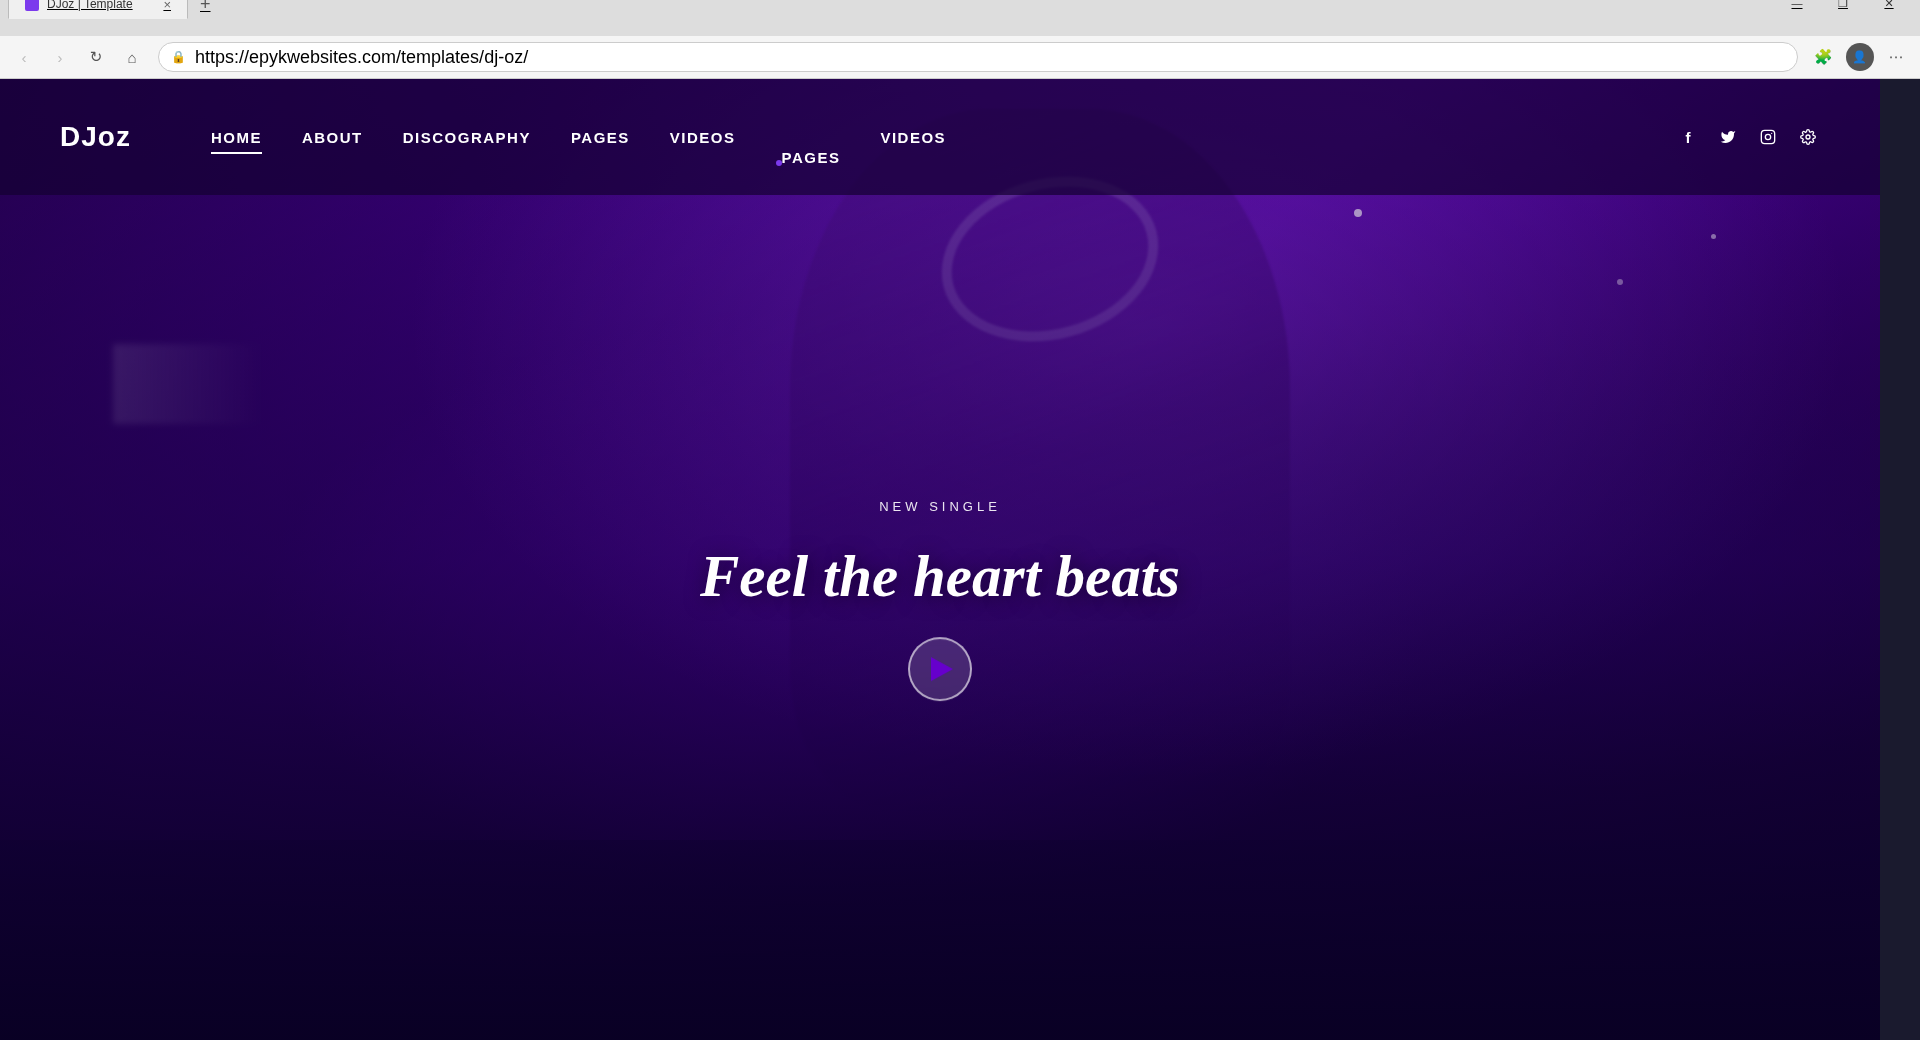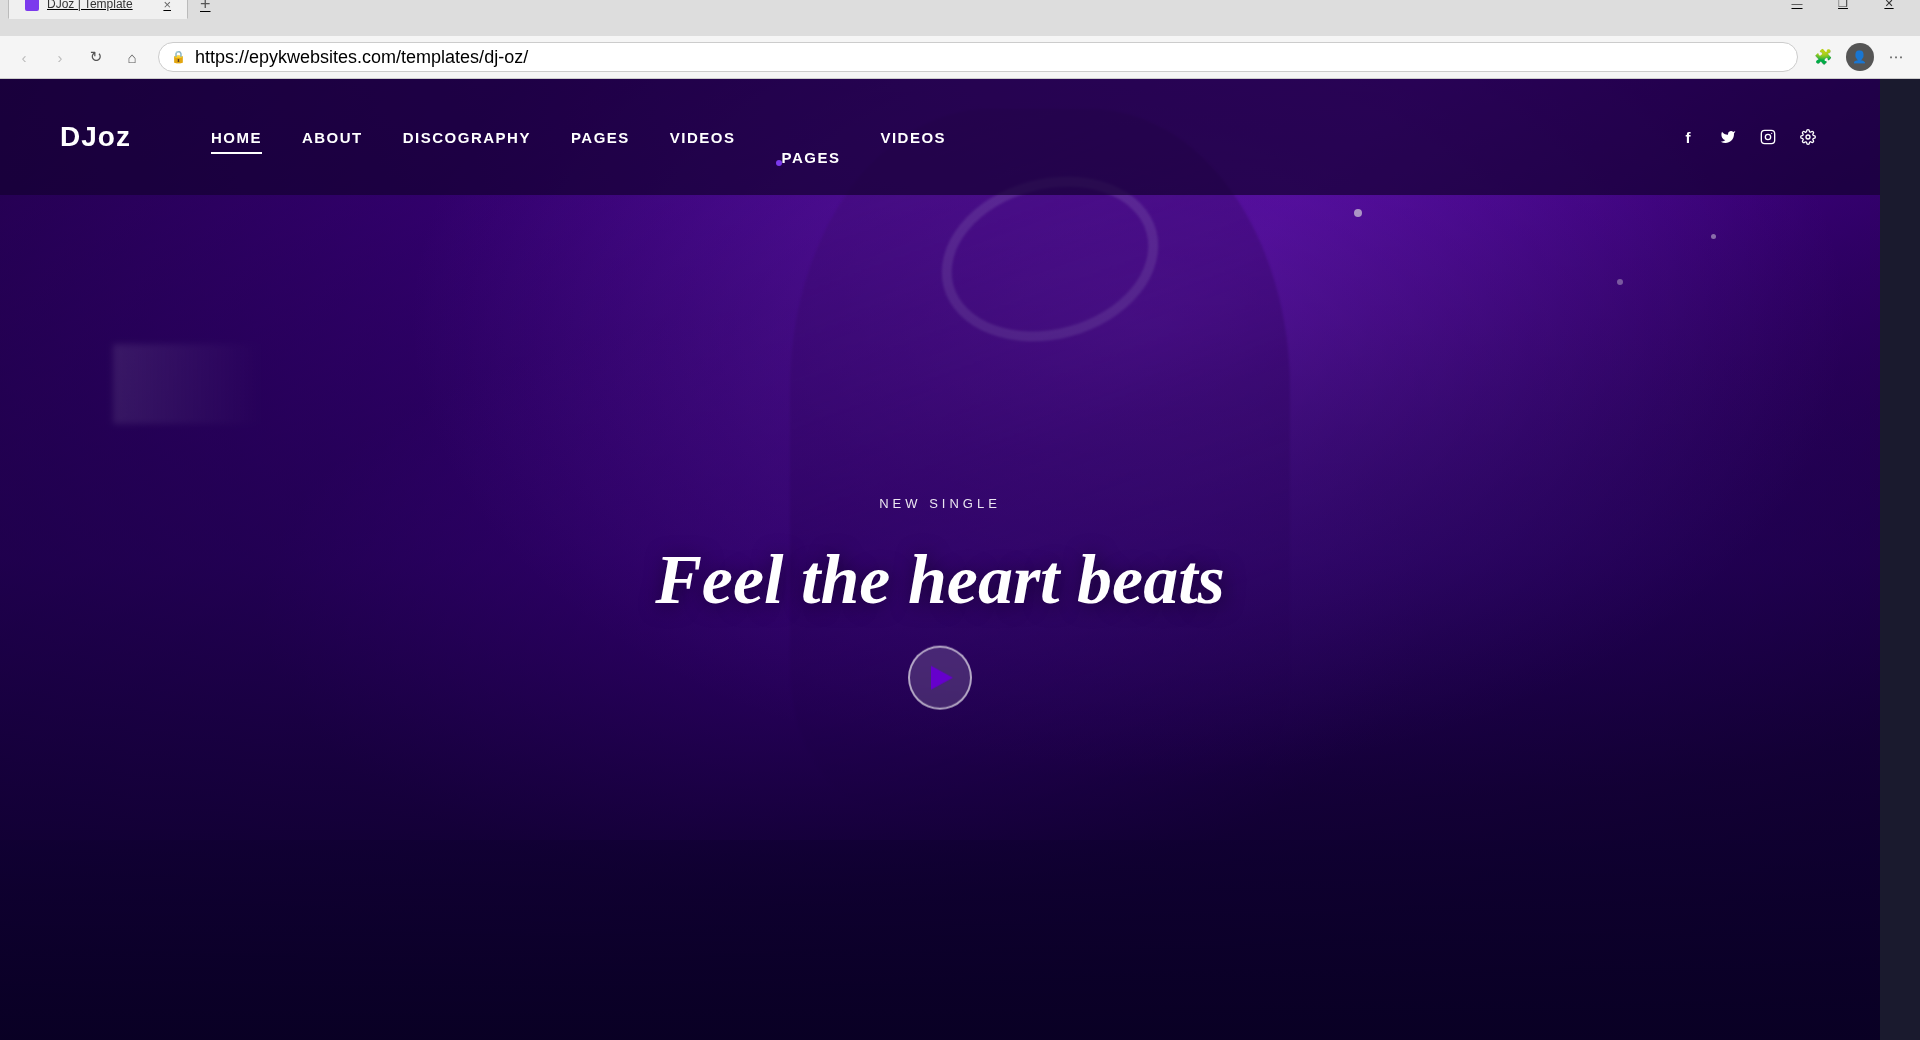--- a/index.html
+++ b/index.html
@@ -467,20 +467,20 @@
               <circle cx="12" cy="12" r="3"></circle>
               <path d="M19.4 15a1.65 1.65 0 00.33 1.82l.06.06a2 2 0 010 2.83 2 2 0 01-2.83 0l-.06-.06a1.65 1.65 0 00-1.82-.33 1.65 1.65 0 00-1 1.51V21a2 2 0 01-4 0v-.09A1.65 1.65 0 009 19.4a1.65 1.65 0 00-1.82.33l-.06.06a2 2 0 01-2.83-2.83l.06-.06A1.65 1.65 0 004.68 15a1.65 1.65 0 00-1.51-1H3a2 2 0 010-4h.09A1.65 1.65 0 004.6 9a1.65 1.65 0 00-.33-1.82l-.06-.06a2 2 0 012.83-2.83l.06.06A1.65 1.65 0 009 4.68a1.65 1.65 0 001-1.51V3a2 2 0 014 0v.09a1.65 1.65 0 001 1.51 1.65 1.65 0 001.82-.33l.06-.06a2 2 0 012.83 2.83l-.06.06A1.65 1.65 0 0019.4 9a1.65 1.65 0 001.51 1H21a2 2 0 010 4h-.09a1.65 1.65 0 00-1.51 1z"></path>
             </svg>
           </span>
         </div>
       </nav>
 
       <div class="hero-content">
         <p class="hero-subtitle">NEW SINGLE</p>
         <h1 class="hero-title" style="font-family: 'Georgia', 'Times New Roman', serif; font-style:italic; font-weight:700;
-                   font-size:70px; line-height:1.05;">Feel the heart beats</h1>
+                   font-size:59px; line-height:1.05;">Feel the heart beats</h1>
         <button class="play-btn" aria-label="Play"></button>
       </div>
 
     </div>
   </div>
 
 </div>
 
 </body></html>

